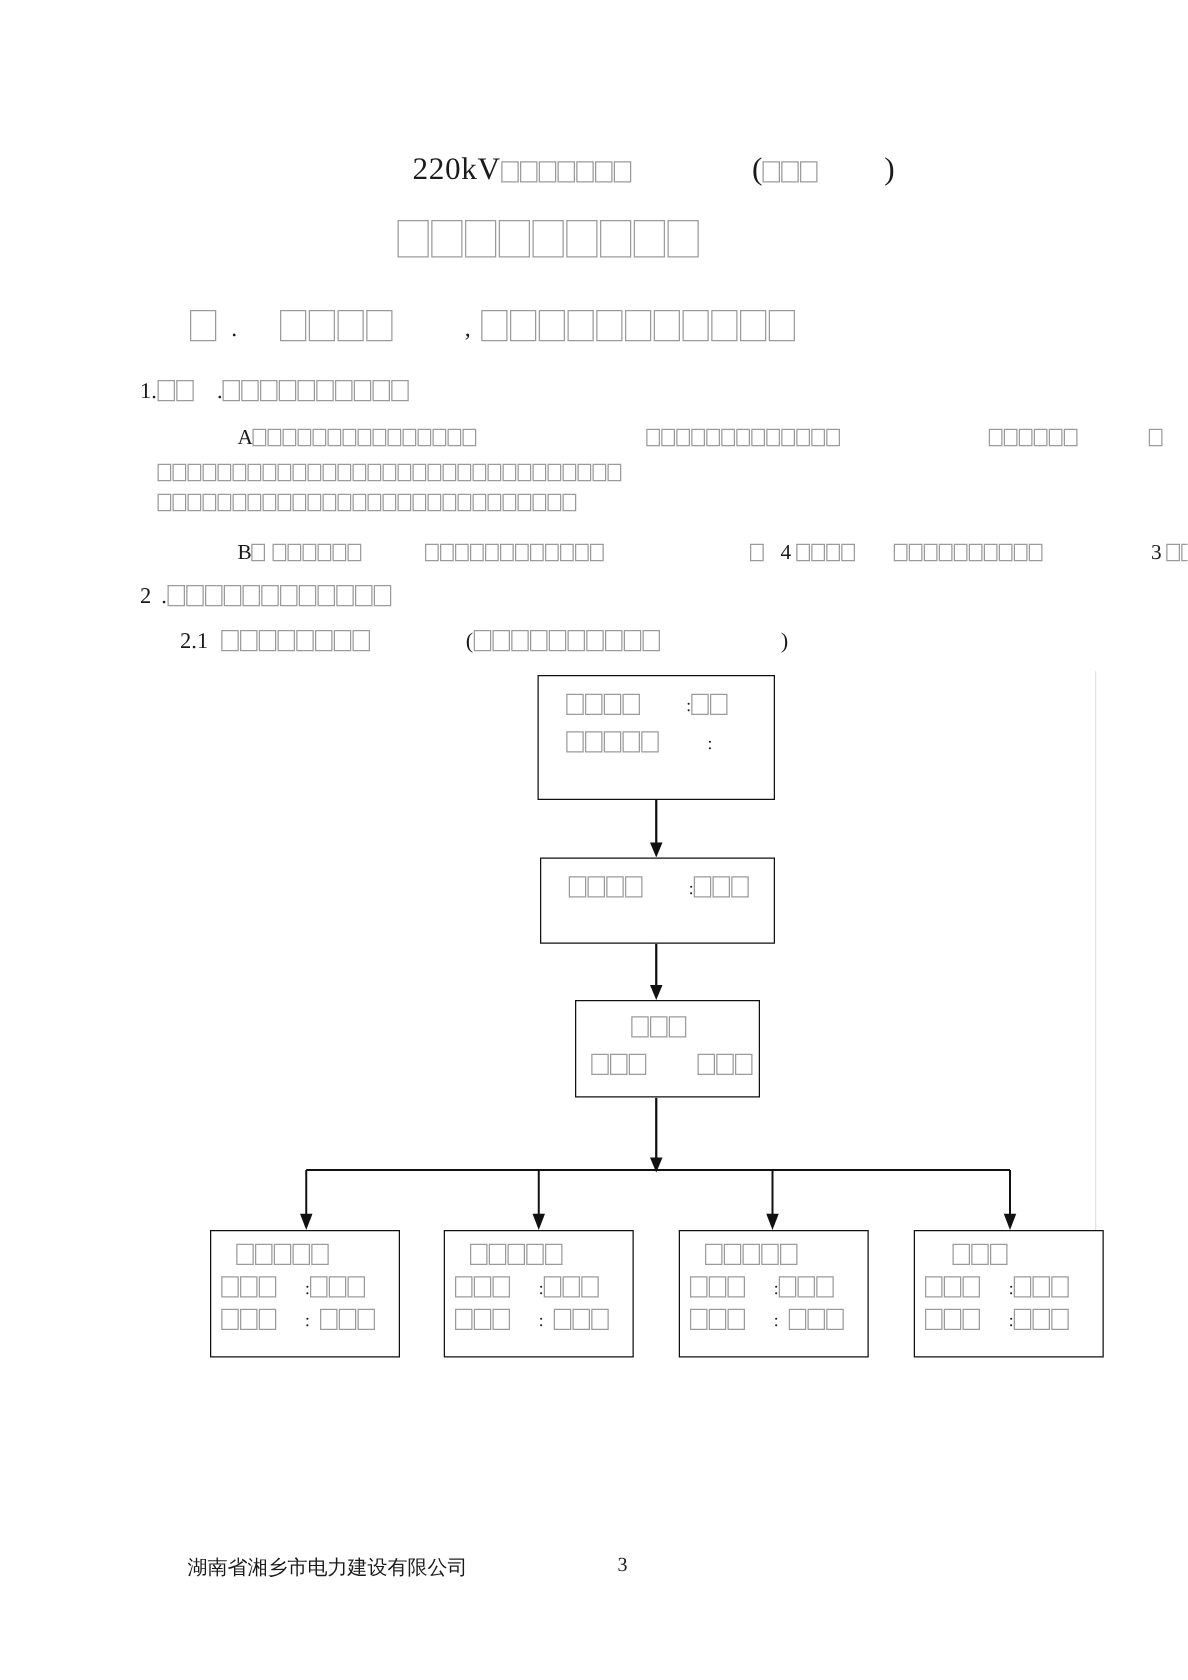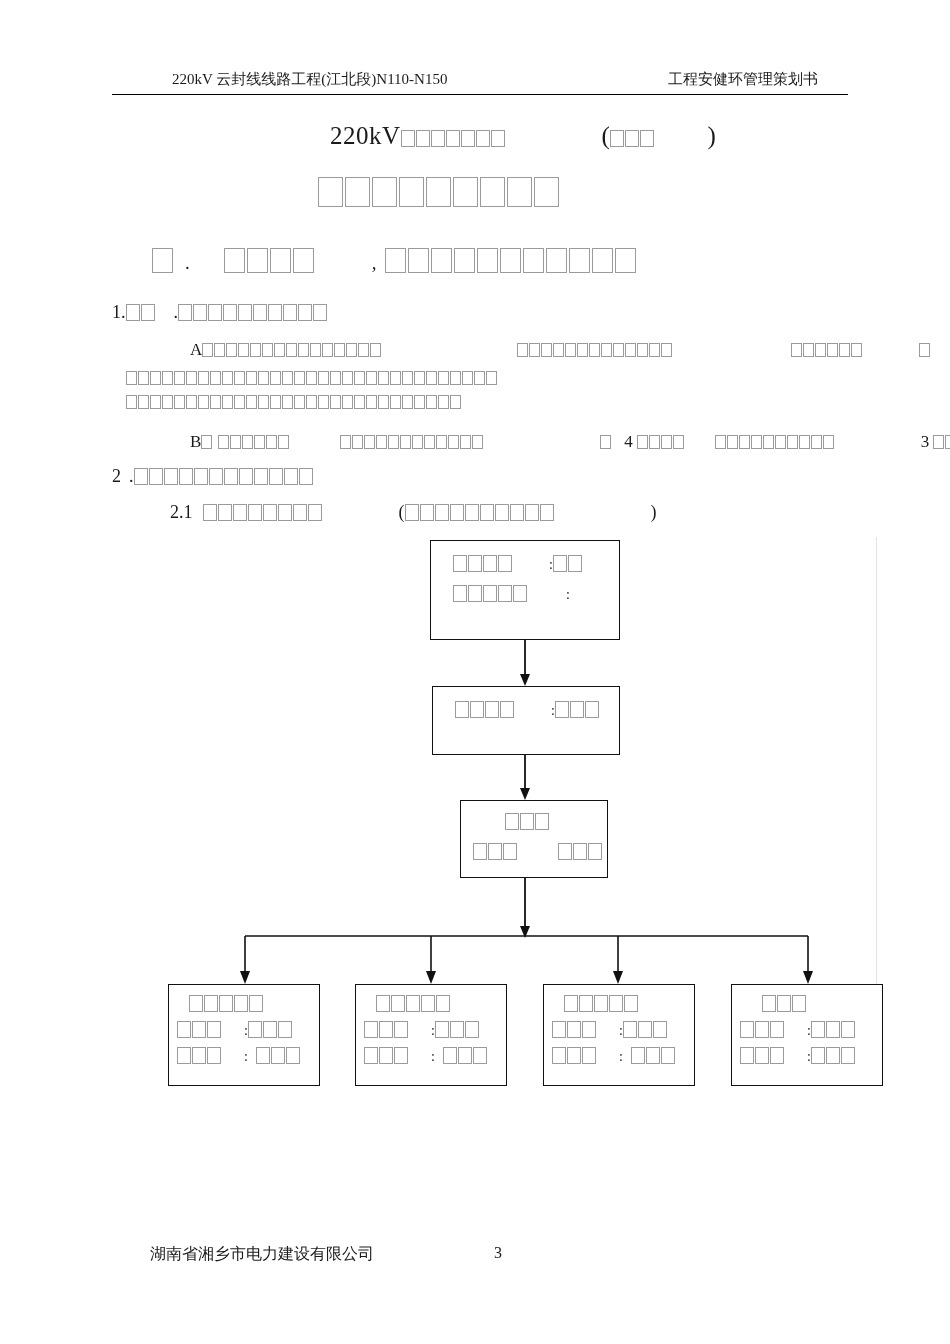--- a/index.html
+++ b/index.html
@@ -40,25 +40,20 @@
 
   
   .footer{position:absolute;left:150px;top:1244px;font-size:16px;white-space:nowrap;}
   .pageno{position:absolute;left:494px;top:1244px;font-size:16px;}
 </style>
 </head>
 <body>
 
 <div class="page">
 
-  <div class="runhead">
-    <div class="left">220kV 云封线线路工程(江北段)N110-N150</div>
-    <div class="right">工程安健环管理策划书</div>
-    <div class="rule"></div>
-  </div>
 
   <div class="title1">
     <span class="t-ascii">220kV</span><span><span class="tofu"></span><span class="tofu"></span><span class="tofu"></span><span class="tofu"></span><span class="tofu"></span><span class="tofu"></span><span class="tofu"></span></span><span style="display:inline-block;width:96px"></span><span class="t-ascii">(</span><span><span class="tofu"></span><span class="tofu"></span><span class="tofu"></span></span><span style="display:inline-block;width:52px"></span><span class="t-ascii">)</span>
   </div>
 
   <div class="title2">
     <span><span class="tofu xl"></span><span class="tofu xl"></span><span class="tofu xl"></span><span class="tofu xl"></span><span class="tofu xl"></span><span class="tofu xl"></span><span class="tofu xl"></span><span class="tofu xl"></span><span class="tofu xl"></span></span>
   </div>
 
   <div class="ln s1" style="left:152px;top:248px;">
@@ -80,21 +75,21 @@
   </div>
 
   <div class="ln" style="left:190px;top:432px;">
     <span>B</span><span><span class="tofu sm"></span></span><span style="display:inline-block;width:5px"></span><span><span class="tofu sm"></span><span class="tofu sm"></span><span class="tofu sm"></span><span class="tofu sm"></span><span class="tofu sm"></span><span class="tofu sm"></span></span><span style="display:inline-block;width:50px"></span><span><span class="tofu sm"></span><span class="tofu sm"></span><span class="tofu sm"></span><span class="tofu sm"></span><span class="tofu sm"></span><span class="tofu sm"></span><span class="tofu sm"></span><span class="tofu sm"></span><span class="tofu sm"></span><span class="tofu sm"></span><span class="tofu sm"></span><span class="tofu sm"></span></span><span style="display:inline-block;width:116px"></span><span><span class="tofu sm"></span></span><span style="display:inline-block;width:12px"></span><span>4</span><span style="display:inline-block;width:4px"></span><span><span class="tofu sm"></span><span class="tofu sm"></span><span class="tofu sm"></span><span class="tofu sm"></span></span><span style="display:inline-block;width:30px"></span><span><span class="tofu sm"></span><span class="tofu sm"></span><span class="tofu sm"></span><span class="tofu sm"></span><span class="tofu sm"></span><span class="tofu sm"></span><span class="tofu sm"></span><span class="tofu sm"></span><span class="tofu sm"></span><span class="tofu sm"></span></span><span style="display:inline-block;width:86px"></span><span>3</span><span style="display:inline-block;width:4px"></span><span><span class="tofu sm"></span><span class="tofu sm"></span></span>
   </div>
 
   <div class="ln" style="left:112px;top:466px;font-size:18px;">
     <span>2</span><span style="display:inline-block;width:8px"></span><span>.</span><span><span class="tofu"></span><span class="tofu"></span><span class="tofu"></span><span class="tofu"></span><span class="tofu"></span><span class="tofu"></span><span class="tofu"></span><span class="tofu"></span><span class="tofu"></span><span class="tofu"></span><span class="tofu"></span><span class="tofu"></span></span>
   </div>
 
-  <div class="ln" style="left:170px;top:502px;font-size:18px;">
+  <div class="ln" style="left:144px;top:502px;font-size:18px;">
     <span>2.1</span><span style="display:inline-block;width:10px"></span><span><span class="tofu"></span><span class="tofu"></span><span class="tofu"></span><span class="tofu"></span><span class="tofu"></span><span class="tofu"></span><span class="tofu"></span><span class="tofu"></span></span><span style="display:inline-block;width:76px"></span><span>(</span><span><span class="tofu"></span><span class="tofu"></span><span class="tofu"></span><span class="tofu"></span><span class="tofu"></span><span class="tofu"></span><span class="tofu"></span><span class="tofu"></span><span class="tofu"></span><span class="tofu"></span></span><span style="display:inline-block;width:96px"></span><span>)</span>
   </div>
 
   <div class="canvasline"></div>
 
   <svg class="diagram" viewBox="0 0 950 1344">
 
     <line x1="525" y1="638" x2="525" y2="676" stroke="#111" stroke-width="1.8"></line>
     <polygon points="525,686 520,674 530,674" fill="#111"></polygon>
 

